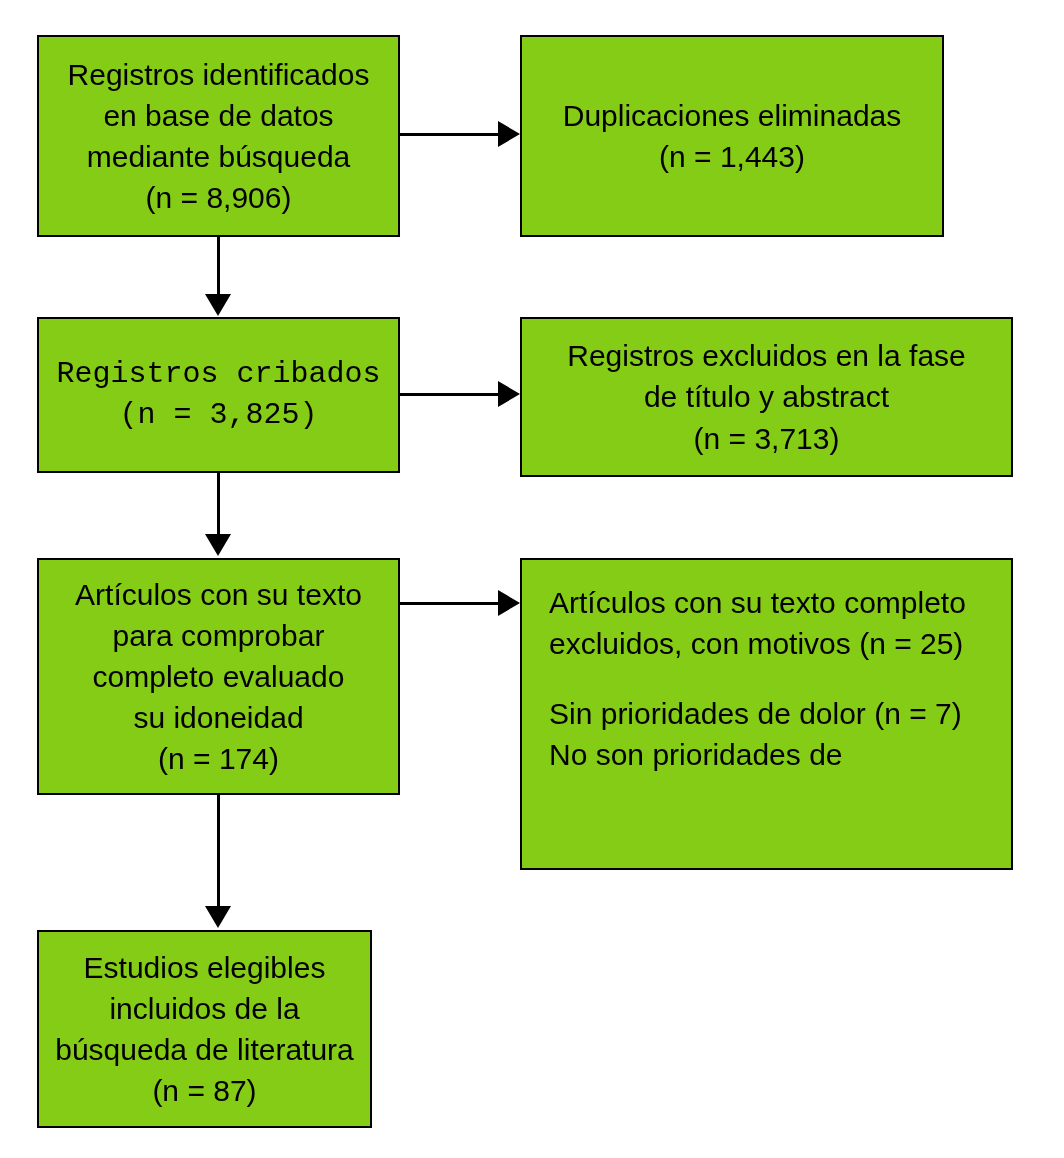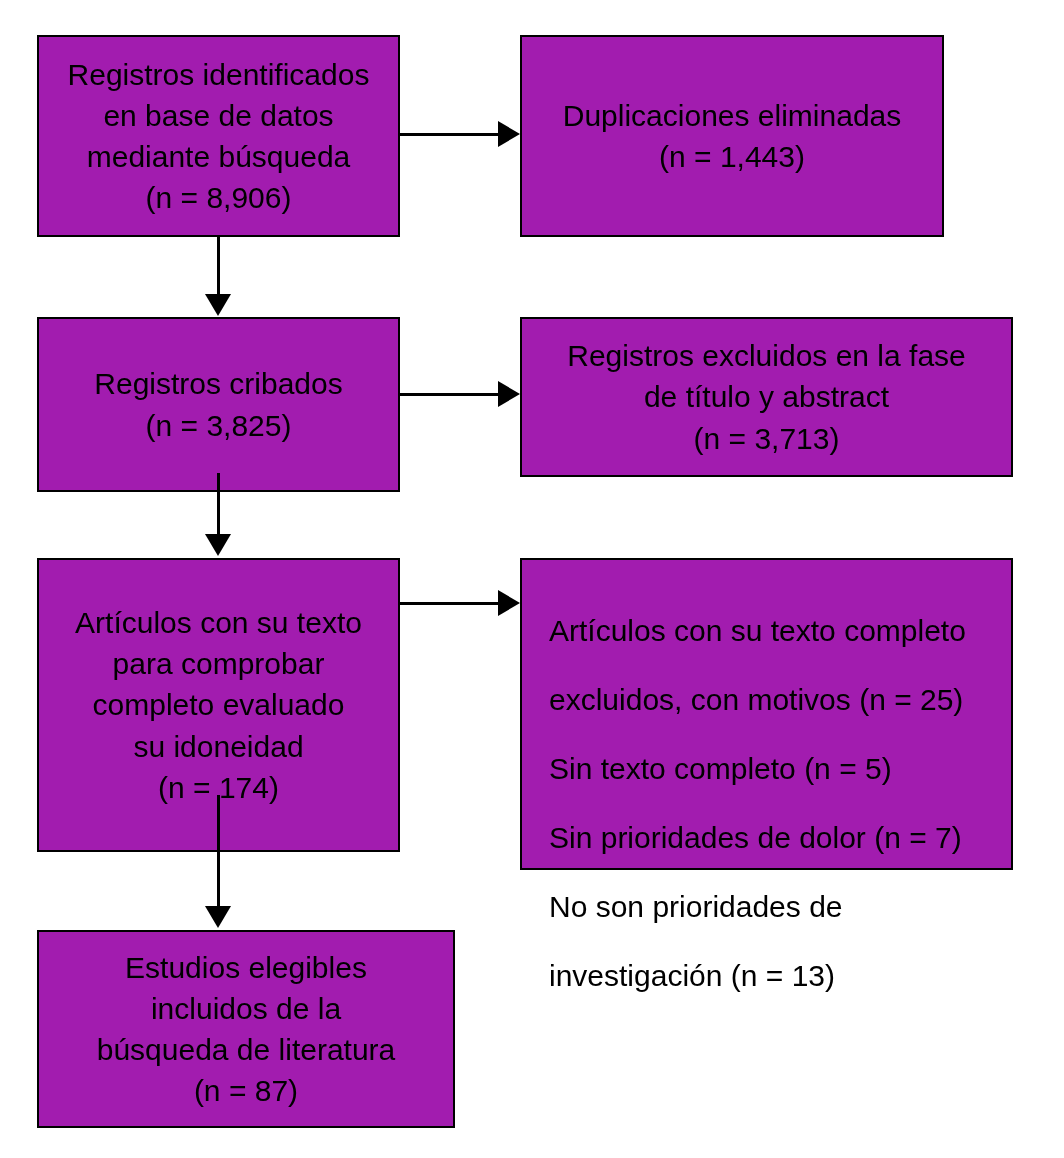--- a/index.html
+++ b/index.html
@@ -16,21 +16,21 @@
     position: relative;
     width: 1064px;
     height: 1158px;
     background: #ffffff;
     overflow: hidden;
   }
   .node {
     position: absolute;
     box-sizing: border-box;
     border: 2.5px solid #000000;
-    background: #a21caf;
+    background: #84cc16;
     display: flex;
     flex-direction: column;
     justify-content: center;
     align-items: center;
     text-align: center;
     font-size: 30px;
     line-height: 1.37;
     color: #000000;
   }
   .node .line {
@@ -38,21 +38,20 @@
     white-space: pre;
   }
   .node.left-align {
     align-items: flex-start;
     text-align: left;
     justify-content: flex-start;
     padding: 22px 10px 10px 27px;
   }
   .node.left-align .line {
     white-space: normal;
-    margin-top: 28px;
   }
   .spacer-line {
     display: block;
     height: 0.95em;
   }
 
   
   .conn {
     position: absolute;
   }
@@ -97,61 +96,59 @@
     <span class="line">Duplicaciones eliminadas</span>
     <span class="line">(n = 1,443)</span>
   </div>
 
   <div class="conn conn-h" style="left:400px; top:133px; width:100px;"></div>
   <div class="arrow-right" style="left:498px; top:121px;"></div>
 
   <div class="conn conn-v" style="left:217px; top:237px; height:60px;"></div>
   <div class="arrow-down" style="left:205px; top:294px;"></div>
 
-  <div class="node" style="left:37px; top:317px; width:363px; height:175px;">
+  <div class="node" style="left:37px; top:317px; width:363px; height:156px;font-family:Liberation Mono, monospace;">
     <span class="line">Registros cribados</span>
     <span class="line">(n = 3,825)</span>
   </div>
 
   <div class="node" style="left:520px; top:317px; width:493px; height:160px;">
     <span class="line">Registros excluidos en la fase</span>
     <span class="line">de título y abstract</span>
     <span class="line">(n = 3,713)</span>
   </div>
 
   <div class="conn conn-h" style="left:400px; top:393px; width:100px;"></div>
   <div class="arrow-right" style="left:498px; top:381px;"></div>
 
   <div class="conn conn-v" style="left:217px; top:473px; height:62px;"></div>
   <div class="arrow-down" style="left:205px; top:534px;"></div>
 
-  <div class="node" style="left:37px; top:558px; width:363px; height:294px;">
+  <div class="node" style="left:37px; top:558px; width:363px; height:237px;">
     <span class="line">Artículos con su texto</span>
     <span class="line">para comprobar</span>
     <span class="line">completo evaluado</span>
     <span class="line">su idoneidad</span>
     <span class="line">(n = 174)</span>
   </div>
 
   <div class="node left-align" style="left:520px; top:558px; width:493px; height:312px;">
     <span class="line">Artículos con su texto completo</span>
     <span class="line">excluidos, con motivos (n = 25)</span>
     <span class="spacer-line"></span>
-    <span class="line">Sin texto completo (n = 5)</span>
     <span class="line">Sin prioridades de dolor (n = 7)</span>
     <span class="line">No son prioridades de</span>
-    <span class="line">investigación (n = 13)</span>
   </div>
 
   <div class="conn conn-h" style="left:400px; top:602px; width:100px;"></div>
   <div class="arrow-right" style="left:498px; top:590px;"></div>
 
   <div class="conn conn-v" style="left:217px; top:795px; height:113px;"></div>
   <div class="arrow-down" style="left:205px; top:906px;"></div>
 
-  <div class="node" style="left:37px; top:930px; width:418px; height:198px;">
+  <div class="node" style="left:37px; top:930px; width:335px; height:198px;">
     <span class="line">Estudios elegibles</span>
     <span class="line">incluidos de la</span>
     <span class="line">búsqueda de literatura</span>
     <span class="line">(n = 87)</span>
   </div>
 
 </div>
 
 </body></html>

